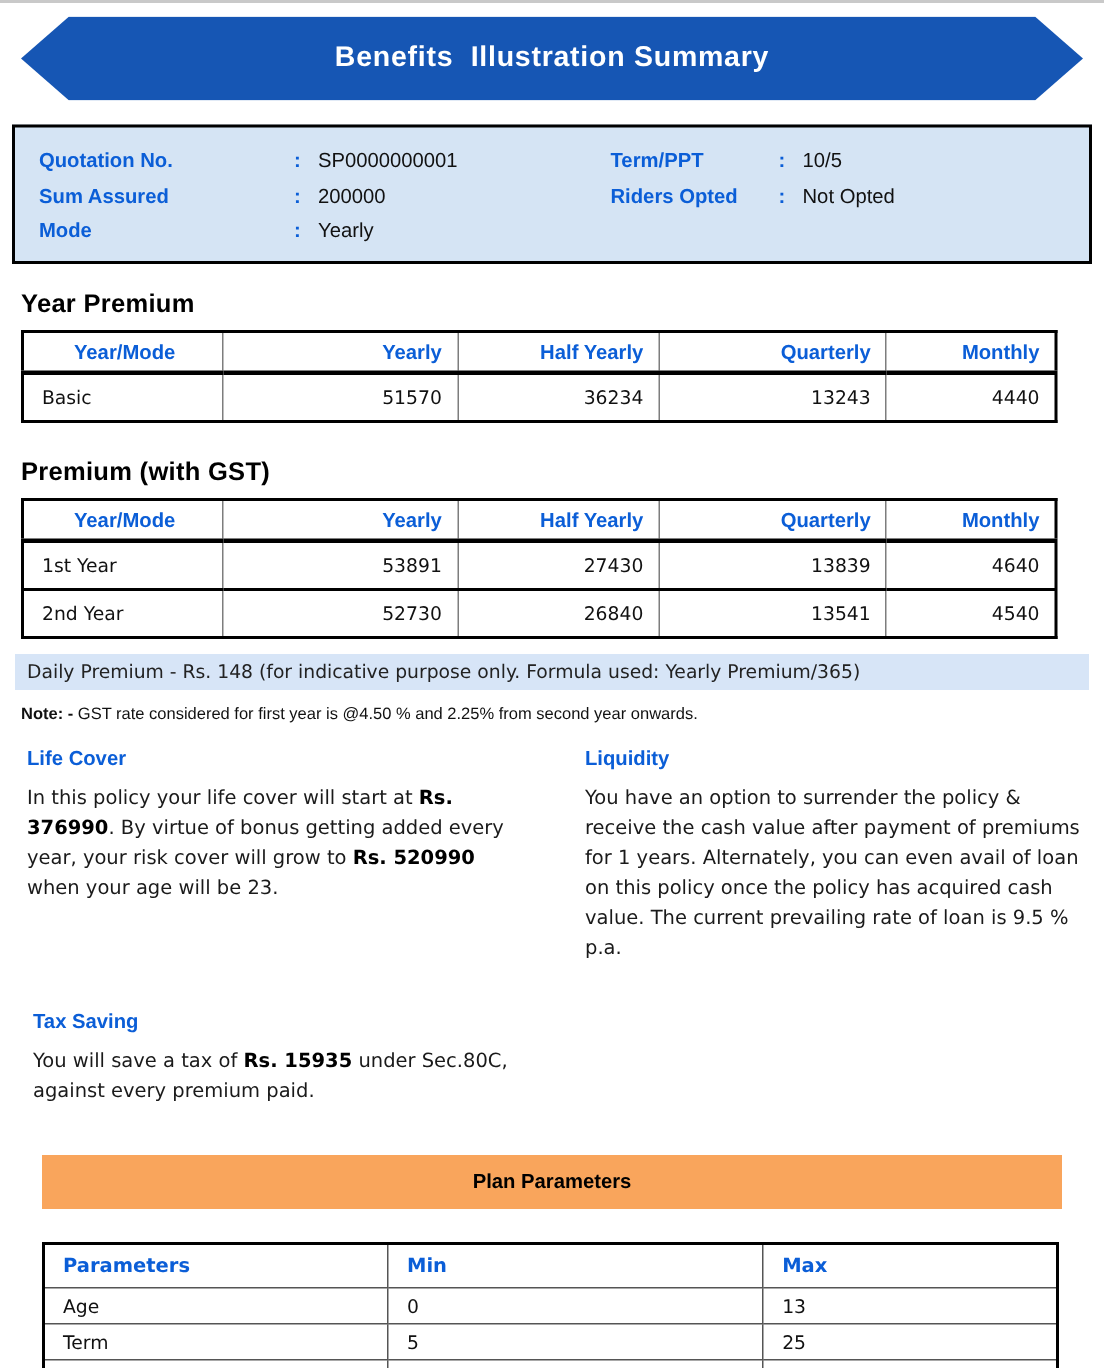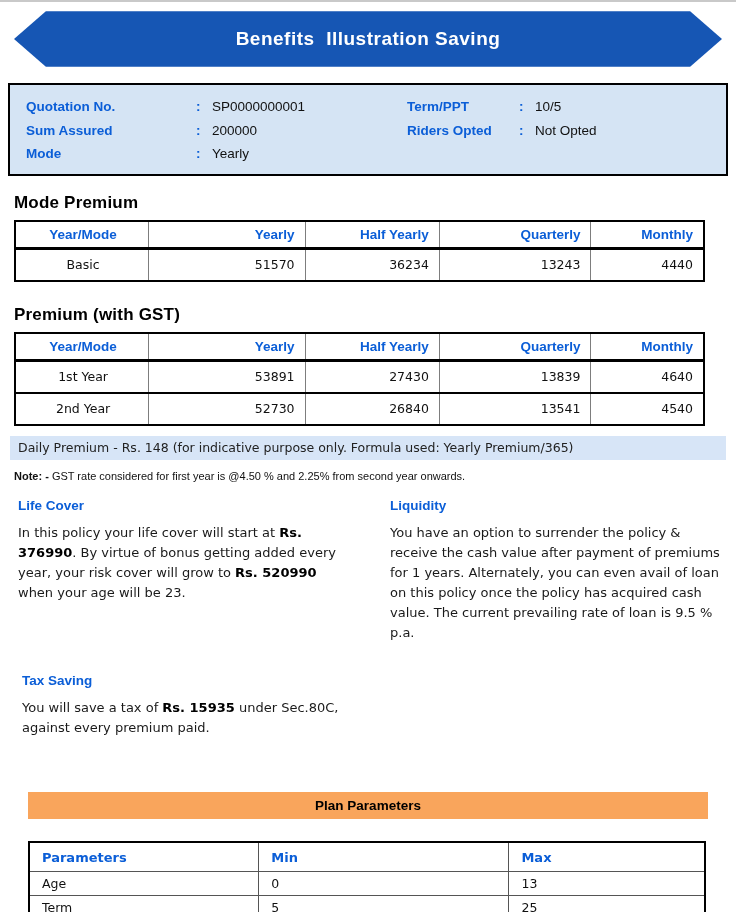--- a/index.html
+++ b/index.html
@@ -54,21 +54,21 @@
     color: #0b5ed7; font-weight: bold; font-size: 13.5px;
     padding: 5px 10px 5px 10px; border-bottom: 3px solid #000;
     border-left: 1px solid #7d7d7d; text-align: right; height: 26px;
   }
   table.premium th:first-child { text-align: center; border-left: none; padding-left: 12px; }
   table.premium td {
     font-family: "DejaVu Sans", sans-serif; font-size: 12.5px; color: #111;
     padding: 7px 10px 8px 10px; border-left: 1px solid #7d7d7d;
     text-align: right; height: 30px;
   }
-  table.premium td:first-child { text-align: center; border-left: none; padding-left: 12px; }
+  table.premium td:first-child { text-align: left; border-left: none; padding-left: 12px; }
   table.premium tbody tr + tr td { border-top: 2.5px solid #000; }
 
   
   .daily-strip {
     margin: 10px 10px 0; background: #d7e5f7; padding: 4px 8px 5px;
     font-family: "DejaVu Sans", sans-serif; font-size: 12.5px; color: #222;
   }
 
   
   .gst-note {
@@ -84,21 +84,21 @@
   .info-h { color: #0b5ed7; font-weight: bold; font-size: 13.5px; margin-bottom: 10px; }
   .info-p {
     font-family: "DejaVu Sans", sans-serif; font-size: 13px; line-height: 20px;
     color: #1a1a1a;
   }
   .info-p b { font-weight: bold; color: #000; }
   .tax-section { margin: 30px 0 0 22px; width: 330px; }
 
   
   .plan-banner {
-    margin: 54px 28px 0; height: 27px; background: #f9a55c;
+    margin: 32px 28px 0; height: 36px; background: #f9a55c;
     display: flex; align-items: center; justify-content: center;
   }
   .plan-banner-title { font-weight: bold; font-size: 13.5px; color: #000; }
 
   table.params {
     border-collapse: collapse; margin: 22px 0 0 28px; width: 678px;
     border: 2px solid #000; table-layout: fixed;
     font-family: "DejaVu Sans", sans-serif;
   }
   table.params col.p0 { width: 34%; }
@@ -113,21 +113,21 @@
     font-size: 12.5px; color: #111; padding: 4px 10px 4px 12px;
     border: 1px solid #555; height: 24px; vertical-align: middle;
   }
   table.params td.bold-val { font-weight: bold; color: #000; }
 </style>
 </head>
 <body>
 
 <div class="ribbon-wrap">
   <div class="ribbon">
-    <span class="ribbon-title">Benefits  Illustration Saving</span>
+    <span class="ribbon-title">Benefits  Illustration Summary</span>
   </div>
 </div>
 
 <div class="quote-panel">
   <div class="quote-grid">
     <span class="q-label">Quotation No.</span>
     <span class="q-colon">:</span>
     <span class="q-value">SP0000000001</span>
     <span class="q-label">Term/PPT</span>
     <span class="q-colon">:</span>
@@ -142,21 +142,21 @@
 
     <span class="q-label">Mode</span>
     <span class="q-colon">:</span>
     <span class="q-value">Yearly</span>
     <span></span>
       <span></span>
       <span></span>
   </div>
 </div>
 
-<div class="section-h">Mode Premium</div>
+<div class="section-h">Year Premium</div>
 
 <table class="premium">
   <colgroup>
       <col class="c0">
       <col class="c1">
       <col class="c2">
       <col class="c3">
       <col class="c4">
     </colgroup>
   <thead>

